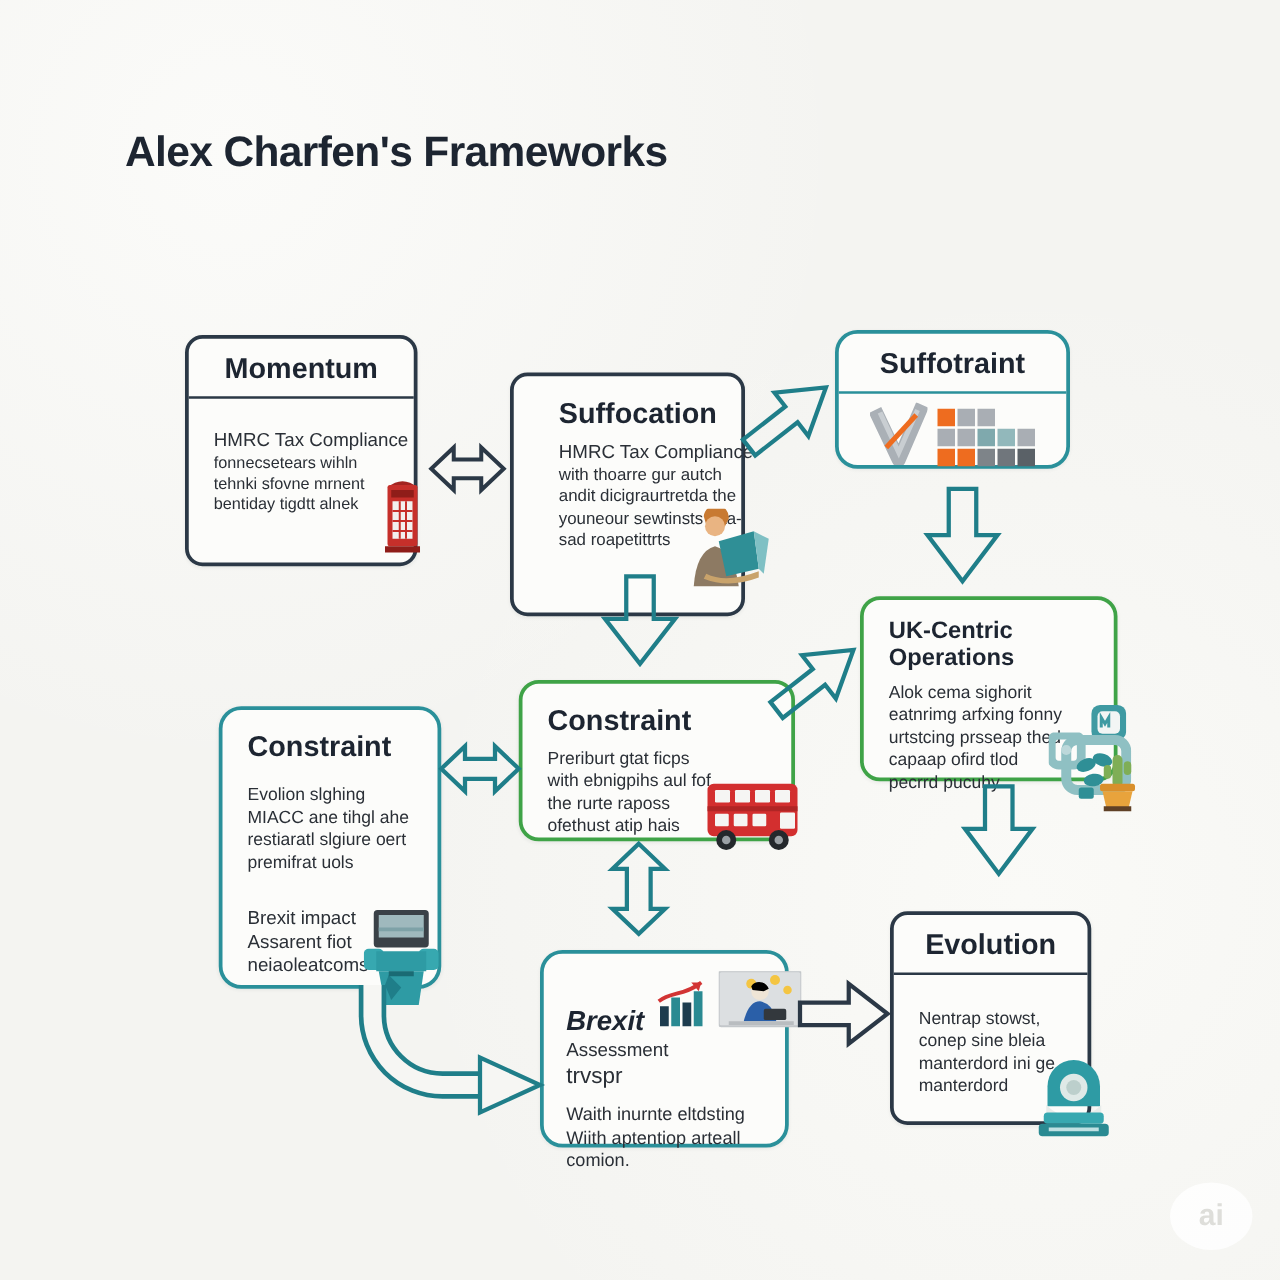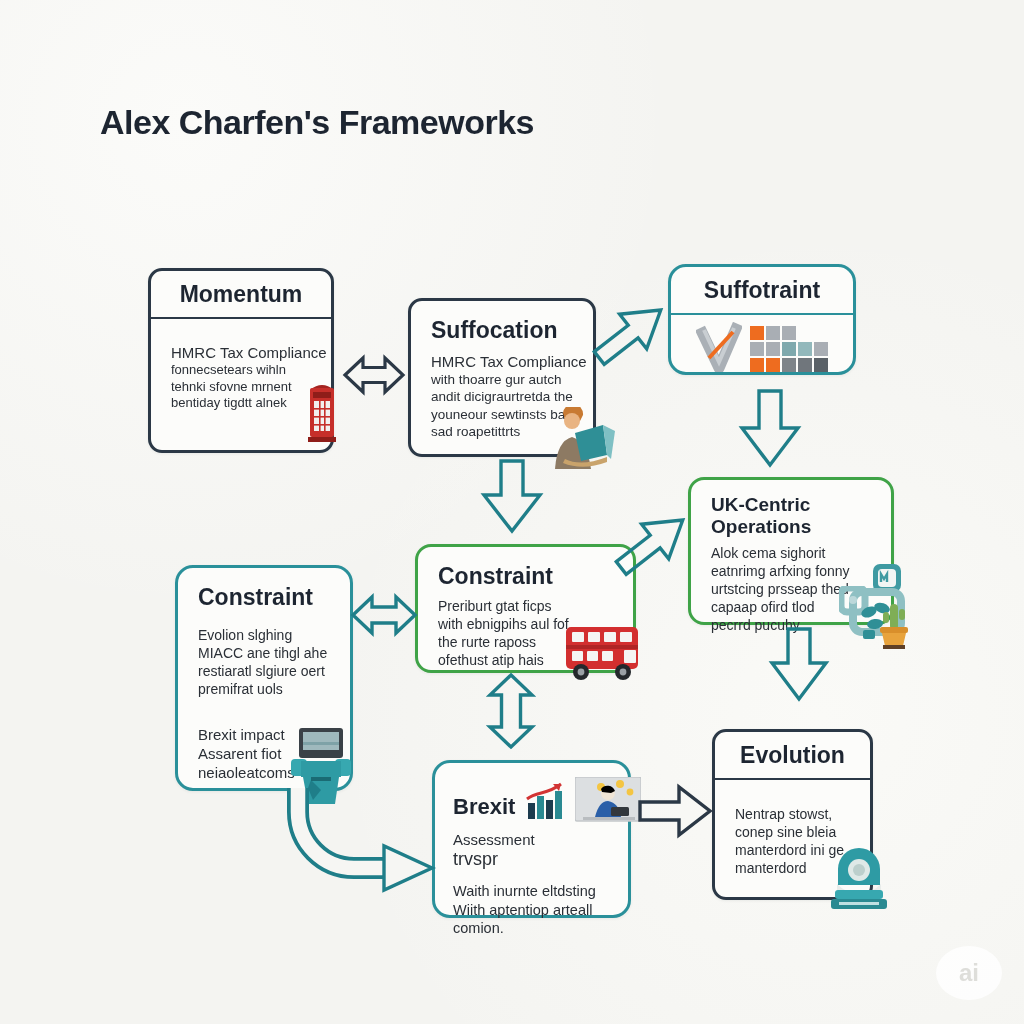--- a/index.html
+++ b/index.html
@@ -33,21 +33,21 @@
   .ln{white-space:nowrap;}
   .arrow{position:absolute;}
   .arrow svg{display:block;overflow:visible;}
   .icon{position:absolute;}
   .mosaic{display:grid;grid-template-columns:repeat(5,14px);grid-auto-rows:14px;gap:2px;}
   .mcell{width:14px;height:14px;}
   .watermark{position:absolute;left:936px;top:946px;width:66px;height:54px;
     background:rgba(255,255,255,0.8);border-radius:50%;
     display:flex;align-items:center;justify-content:center;
     font-size:24px;font-weight:bold;color:#dededa;}
-  .brexit-hrow{display:flex;align-items:center;gap:8px;padding:14px 8px 0 18px;}
+  .brexit-hrow{display:flex;align-items:flex-end;gap:8px;padding:14px 8px 0 18px;font-style:italic;}
   .brexit-hrow .bt{font-weight:bold;font-size:22px;color:#1d2531;padding-top:8px;}
   .sub1{font-size:15px;padding:2px 0 0 18px;color:#2a2f36;}
   .sub2{font-size:18px;padding:1px 0 0 18px;color:#2a2f36;}
 </style>
 </head>
 <body>
 
 <div class="stage">
 
   <div class="title">
@@ -72,21 +72,21 @@
         <rect x="12" y="22" width="1.6" height="30" fill="#c62f2a"></rect>
         <rect x="17" y="22" width="1.6" height="30" fill="#c62f2a"></rect>
         <rect x="7" y="29" width="16" height="1.6" fill="#c62f2a"></rect>
         <rect x="7" y="37" width="16" height="1.6" fill="#c62f2a"></rect>
         <rect x="7" y="45" width="16" height="1.6" fill="#c62f2a"></rect>
         <rect x="1" y="58" width="28" height="5" fill="#8f1d19"></rect>
       </svg>
     </span>
   </div>
 
-  <div class="box dark" style="left:408px;top:298px;width:188px;height:159px;">
+  <div class="box dark" style="left:408px;top:298px;width:188px;height:195px;padding-left:16px;">
     <div class="hdr-l">Suffocation</div>
     <div class="body-txt" style="padding-top:4px;padding-left:20px;">
       <div class="ln big">HMRC Tax Compliance</div>
       <div class="ln">with thoarre gur autch</div>
       <div class="ln">andit dicigraurtretda the</div>
       <div class="ln">youneour sewtinsts baa-</div>
       <div class="ln">sad roapetittrts</div>
     </div>
     <span class="icon" style="left:134px;top:106px;">
       <svg width="72" height="68" viewBox="0 0 72 68">

